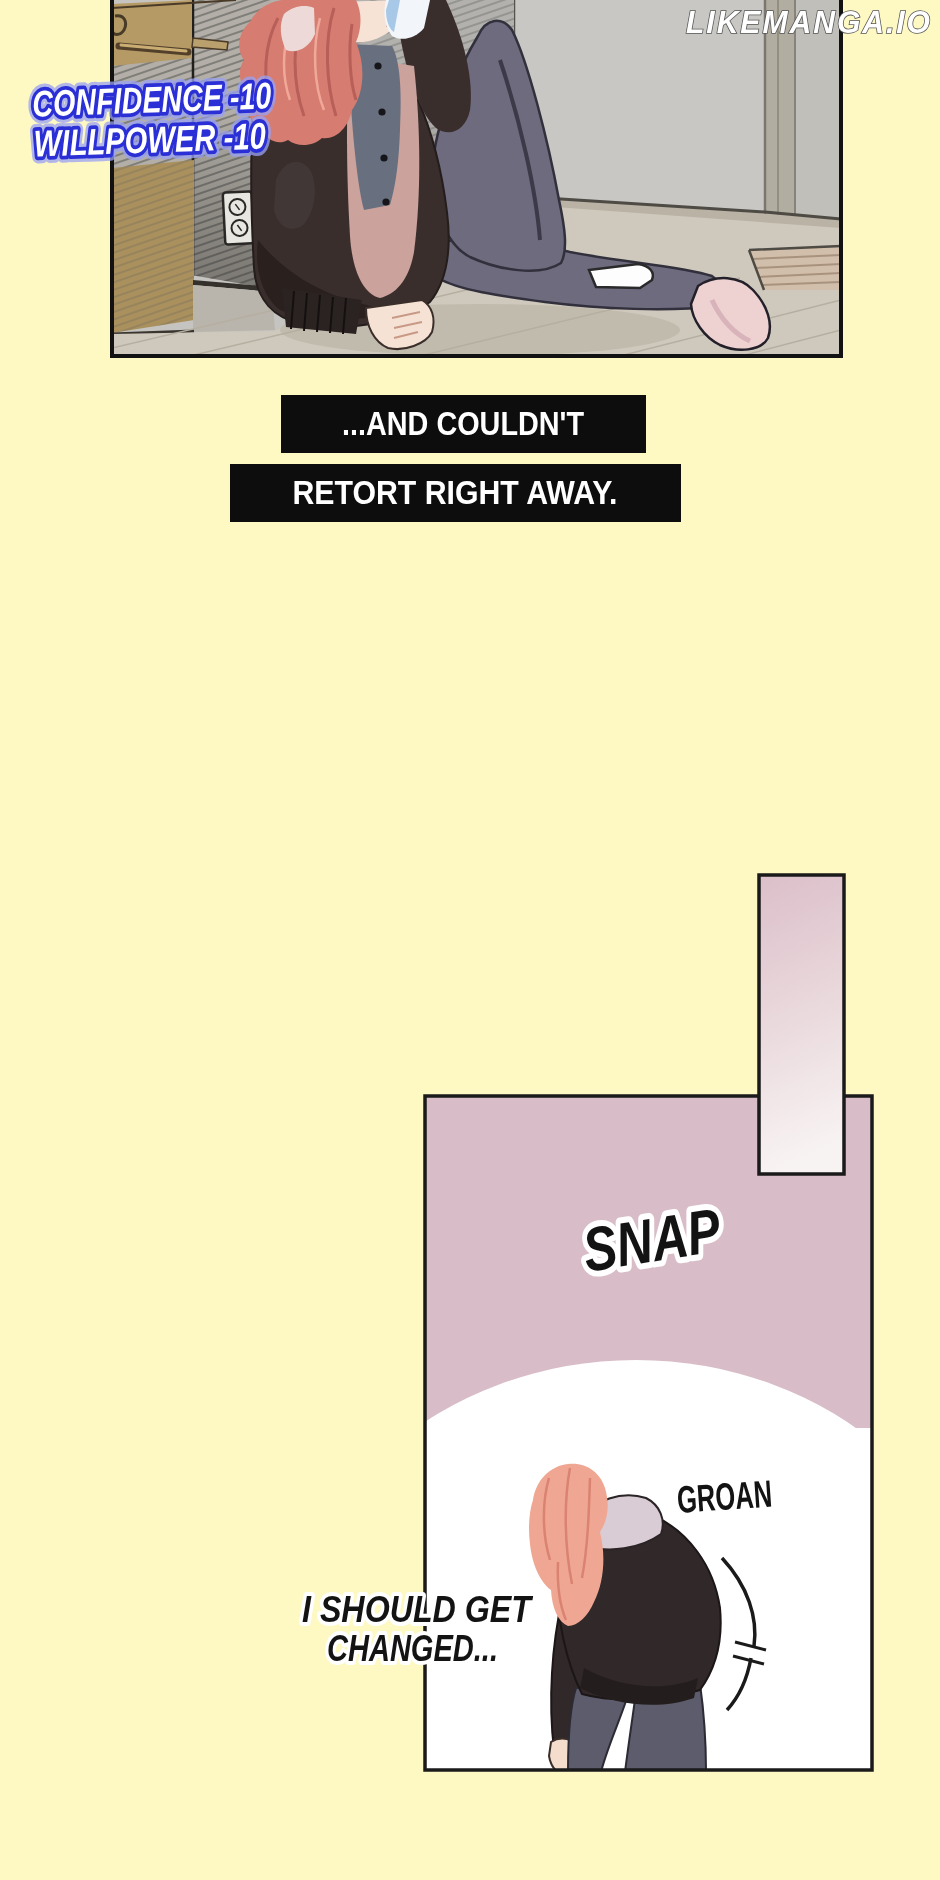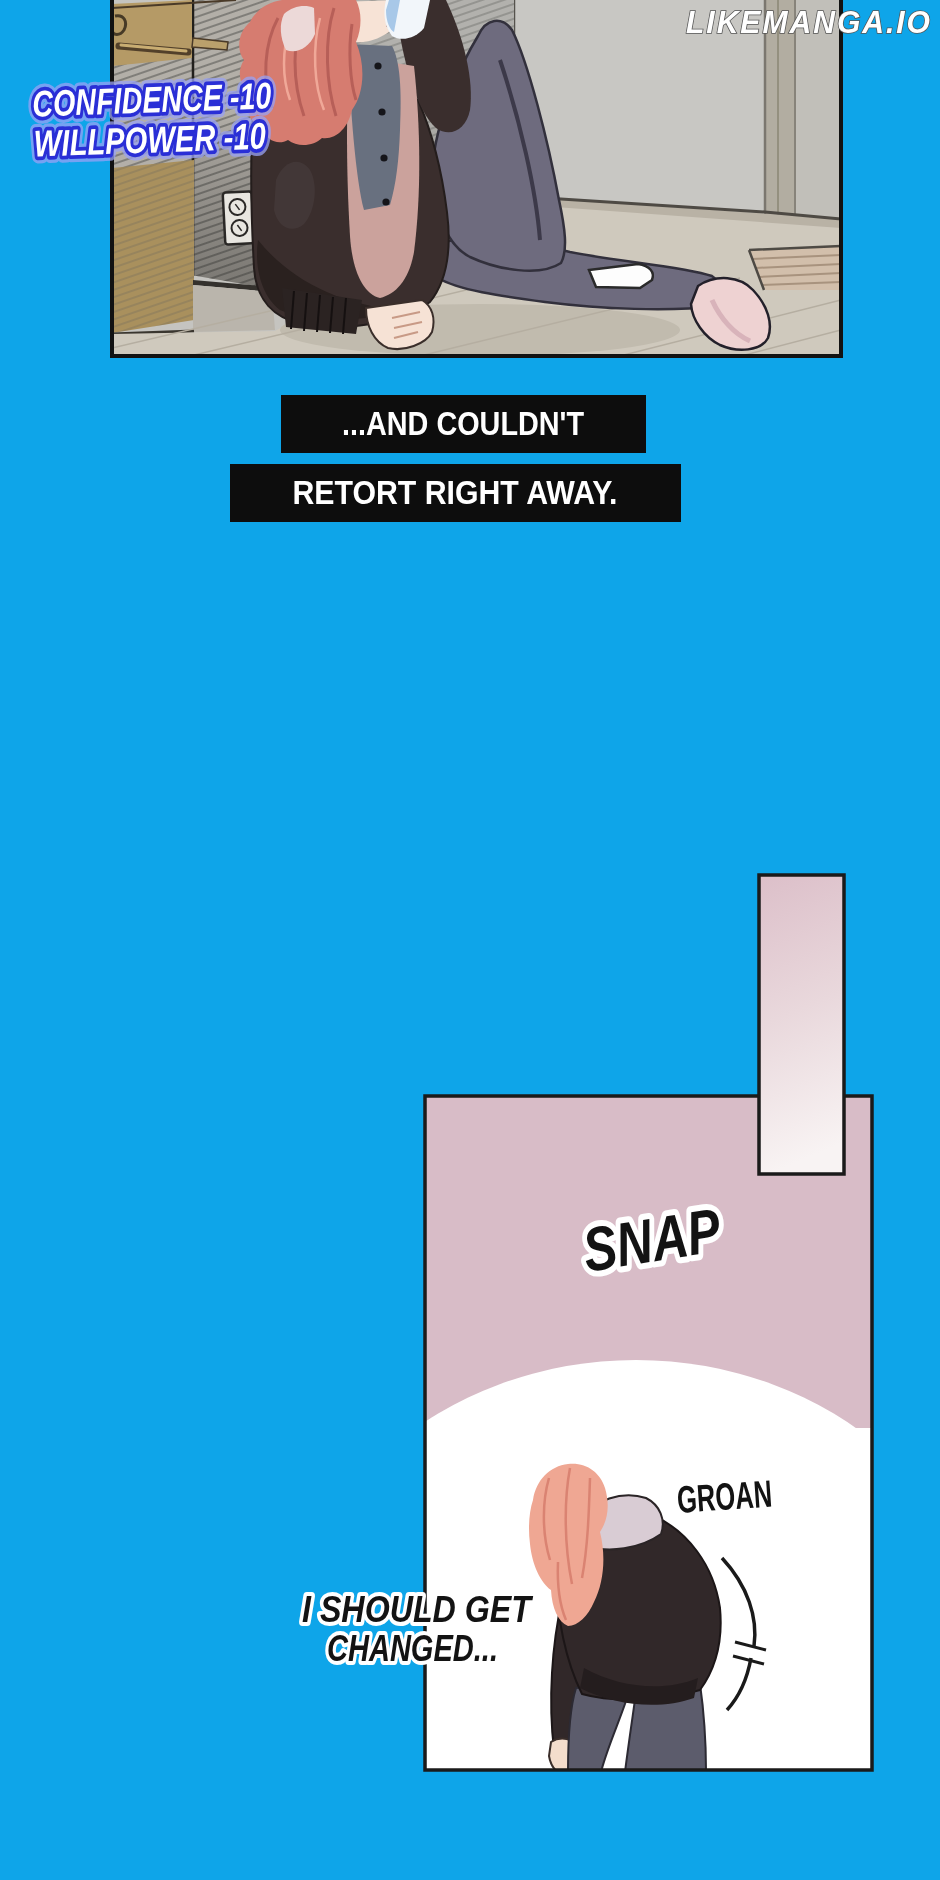--- a/index.html
+++ b/index.html
@@ -1,16 +1,16 @@
 <!DOCTYPE html>
 <html><head>
 <meta charset="utf-8">
 <style>
   html,body{margin:0;padding:0;background:#ffffff;}
-  .page{position:relative;width:940px;height:1880px;background:#0ea5e9;overflow:hidden;
+  .page{position:relative;width:940px;height:1880px;background:#fef9c3;overflow:hidden;
         font-family:"Liberation Sans", sans-serif;}
   svg{display:block}
 </style>
 </head>
 <body>
 <div class="page">
 <svg width="940" height="1880" viewBox="0 0 940 1880" xmlns="http://www.w3.org/2000/svg">
 <defs>
   <pattern id="hatch" width="7" height="7" patternUnits="userSpaceOnUse" patternTransform="rotate(-19)">
     <rect width="7" height="7" fill="none"></rect>

